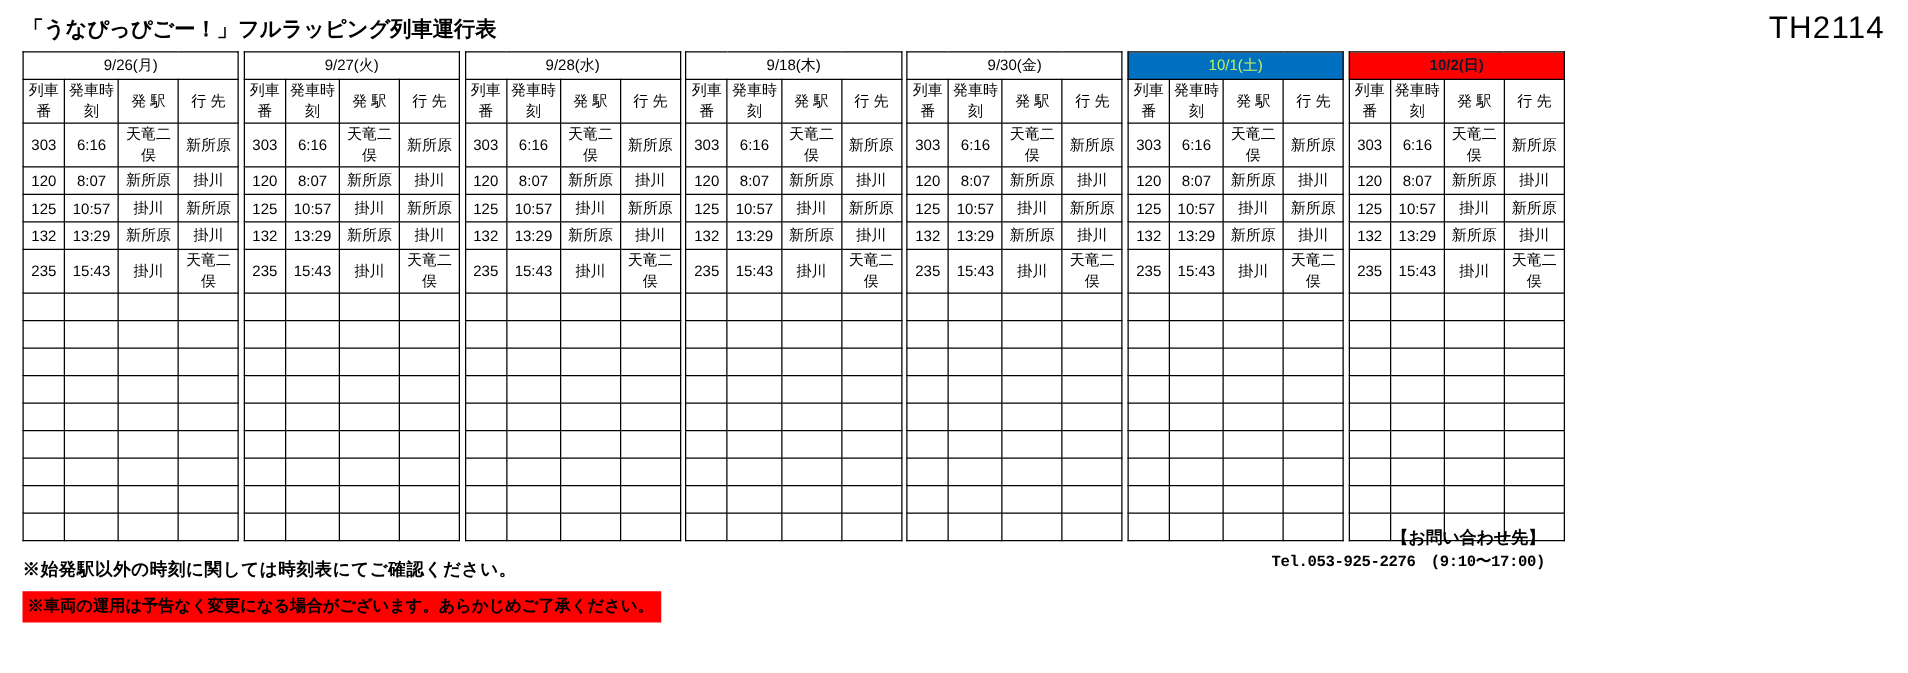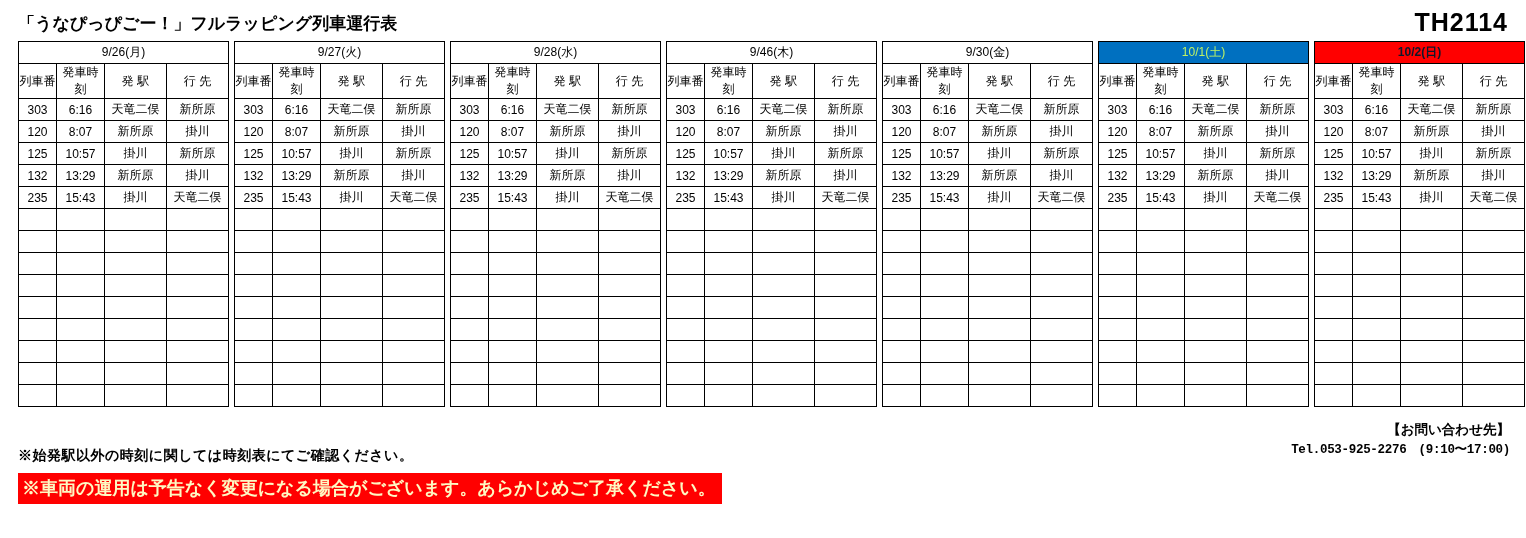--- a/index.html
+++ b/index.html
@@ -9,41 +9,41 @@
   }
   body {
     width: 1526px;
     height: 538px;
     font-family: "Liberation Sans", sans-serif;
     color: #000000;
     overflow: hidden;
   }
   .page {
     position: relative;
-    width: 1526px;
+    width: 1252px;
     height: 538px;
   }
   .title-row {
     position: absolute;
     left: 18px;
     top: 10px;
     width: 1490px;
     display: flex;
     align-items: flex-end;
     justify-content: space-between;
   }
   .doc-title {
     font-size: 17px;
     font-weight: bold;
     letter-spacing: 0px;
     white-space: nowrap;
   }
   .doc-code {
     font-size: 25px;
-    font-weight: bold;
+    font-weight: normal;
     letter-spacing: 1px;
     white-space: nowrap;
     line-height: 1;
   }
   table.sched {
     position: absolute;
     left: 18px;
     top: 41px;
     border-collapse: collapse;
     table-layout: fixed;
@@ -97,22 +97,22 @@
   }
   .note1 {
     font-size: 14px;
     font-weight: bold;
     letter-spacing: 0.5px;
     margin-bottom: 8px;
   }
   .note2 {
     display: inline-block;
     background: #FF0000;
-    color: #fef9c3;
-    font-size: 18px;
+    color: #000000;
+    font-size: 13px;
     font-weight: bold;
     padding: 3px 6px 4px 4px;
     letter-spacing: 0px;
     white-space: nowrap;
   }
   .contact {
     position: absolute;
     right: 16px;
     top: 420px;
     text-align: right;
@@ -143,21 +143,21 @@
 
   <table class="sched">
     <thead>
       <tr>
         <th class="dayhead" colspan="4">9/26(月)</th>
         <th class="gap"></th>
         <th class="dayhead" colspan="4">9/27(火)</th>
         <th class="gap"></th>
         <th class="dayhead" colspan="4">9/28(水)</th>
         <th class="gap"></th>
-        <th class="dayhead" colspan="4">9/46(木)</th>
+        <th class="dayhead" colspan="4">9/18(木)</th>
         <th class="gap"></th>
         <th class="dayhead" colspan="4">9/30(金)</th>
         <th class="gap"></th>
         <th class="dayhead sat" colspan="4">10/1(土)</th>
         <th class="gap"></th>
         <th class="dayhead sun" colspan="4">10/2(日)</th>
       </tr>
       <tr>
         <th class="colhead cell-num">列車番</th>
         <th class="colhead cell-time">発車時刻</th>

